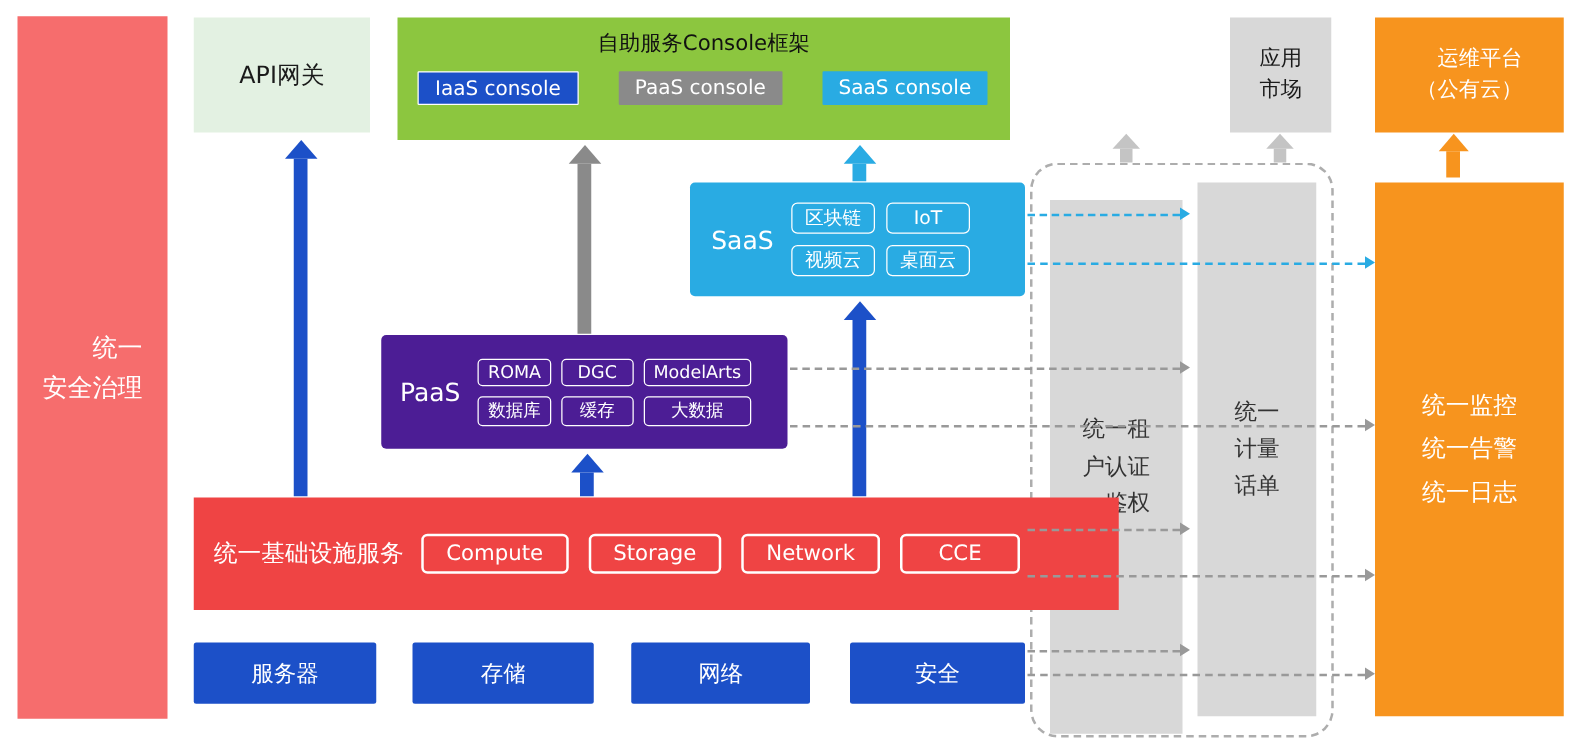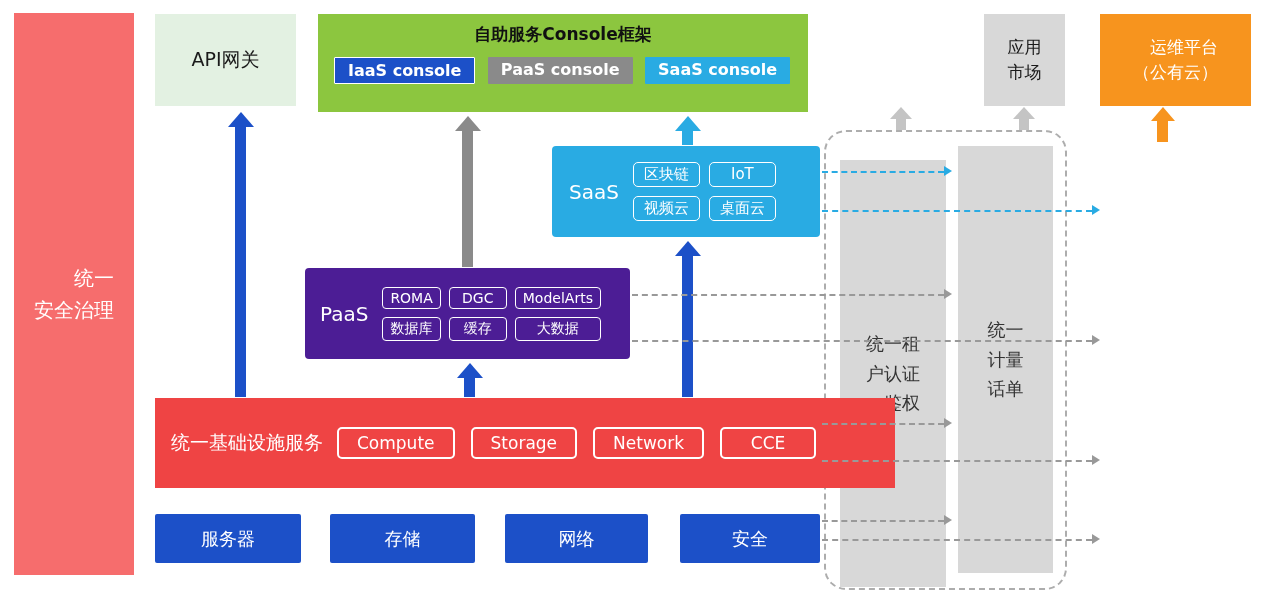--- a/index.html
+++ b/index.html
@@ -5,21 +5,21 @@
   * { margin:0; padding:0; box-sizing:border-box; }
   html,body { background:#ffffff; }
   body { font-family:"DejaVu Sans","Liberation Sans",sans-serif; }
   #canvas { position:relative; width:1265px; height:605px; background:#ffffff; overflow:hidden; }
   .box { position:absolute; display:flex; align-items:center; justify-content:center; text-align:center; }
   .pre { white-space:pre-line;text-align:right; }
 
   
   #security-bar { left:14px; top:13px; width:120px; height:562px; background:#F66D6D; color:#fff; font-size:20px; line-height:1.6; }
   #api-gateway { left:155px; top:14px; width:141px; height:92px; background:#E3F1E2; color:#1a1a1a; font-size:19px; }
-  #console-frame { position:absolute; left:318px; top:14px; width:490px; height:98px; background:#8CC63F;font-weight:bold; }
+  #console-frame { position:absolute; left:318px; top:14px; width:490px; height:98px; background:#8CC63F; }
   #console-frame .title { padding-top:9px; text-align:center; font-size:17px; color:#111; }
   #console-frame .consoles { display:flex; justify-content:space-between; padding:11px 18px 0 16px; }
   .console-chip { color:#fff; font-size:16px; padding:3px 13px; border-radius:1px; white-space:nowrap; }
   #iaas-chip { background:#1C50C8; border:1px solid #fff; }
   #paas-chip { background:#8A8A8A; }
   #saas-chip { background:#29ABE3; }
   #third-party { left:835px; top:14px; width:133px; height:92px; background:#D8D8D8; color:#1a1a1a; font-size:17px; }
   #third-party sup { font-size:11px; }
   #app-market { left:984px; top:14px; width:81px; height:92px; background:#D8D8D8; color:#1a1a1a; font-size:17px; line-height:1.5; }
   #om-platform { left:1100px; top:14px; width:151px; height:92px; background:#F7941E; color:#fff; font-size:17px; line-height:1.5; }
@@ -112,20 +112,23 @@
   <div class="box pre" id="om-platform">运维平台
 （公有云）</div>
 
   <div id="dashed-region"></div>
   <div class="box pre" id="auth-bar">统一租
 户认证
 鉴权</div>
   <div class="box pre" id="metering-bar">统一
 计量
 话单</div>
+  <div class="box pre" id="monitor-bar">统一监控
+统一告警
+统一日志</div>
 
   <div class="box" id="saas-box">
     <div class="box-label">SaaS</div>
     <div class="chip-grid" id="saas-grid">
       <div class="outline-chip saas-chip">区块链</div>
       <div class="outline-chip saas-chip">IoT</div>
       <div class="outline-chip saas-chip">视频云</div>
       <div class="outline-chip saas-chip">桌面云</div>
     </div>
   </div>

